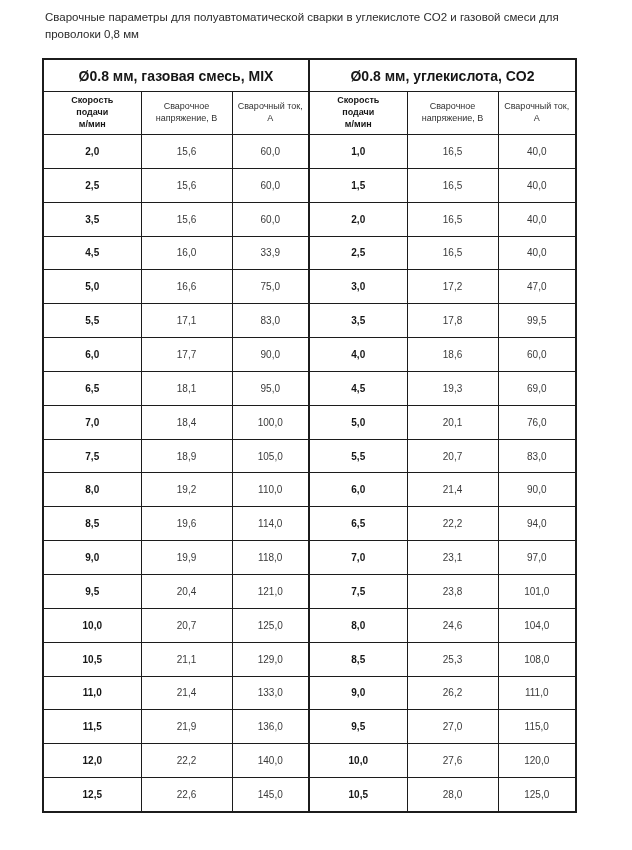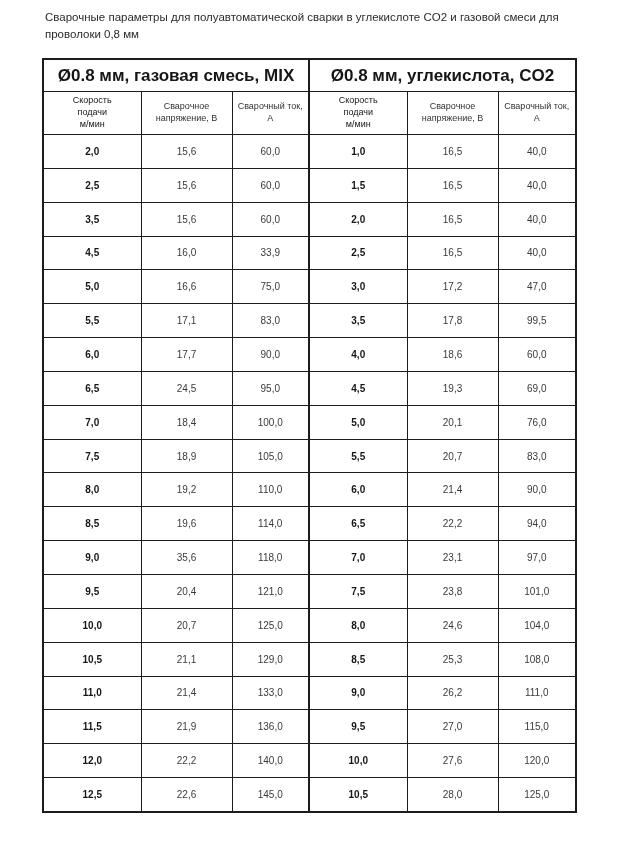--- a/index.html
+++ b/index.html
@@ -32,36 +32,36 @@
   }
   table.params th, table.params td {
     border: 1px solid #1c1c1c;
     text-align: center;
     vertical-align: middle;
     padding: 0;
     background: #ffffff;
   }
   th.group-h {
     height: 31px;
-    font-size: 17px;
+    font-size: 14px;
     font-weight: bold;
     color: #161616;
     border-bottom-width: 2px;
     margin-left: 38px;
   }
   th.col-h {
     height: 42px;
     font-size: 9px;
     font-weight: normal;
     color: #333;
     white-space: pre-line;
     line-height: 1.3;
     border-bottom-width: 2px;
   }
-  th.col-h.speed { font-weight: normal; color: #161616; }
+  th.col-h.speed { font-weight: bold; color: #161616; }
   td.cell {
     height: 32.85px;
     font-size: 10px;
     color: #3a3a3a;
   }
   td.cell.speed { font-weight: bold; color: #161616; }
   .mid { border-left-width: 2px !important; }
 </style>
 </head>
 <body>
@@ -153,21 +153,21 @@
         <tr>
           <td class="cell speed">6,0</td>
           <td class="cell">17,7</td>
           <td class="cell">90,0</td>
           <td class="cell speed mid">4,0</td>
           <td class="cell">18,6</td>
           <td class="cell">60,0</td>
         </tr>
         <tr>
           <td class="cell speed">6,5</td>
-          <td class="cell">24,5</td>
+          <td class="cell">18,1</td>
           <td class="cell">95,0</td>
           <td class="cell speed mid">4,5</td>
           <td class="cell">19,3</td>
           <td class="cell">69,0</td>
         </tr>
         <tr>
           <td class="cell speed">7,0</td>
           <td class="cell">18,4</td>
           <td class="cell">100,0</td>
           <td class="cell speed mid">5,0</td>
@@ -193,21 +193,21 @@
         <tr>
           <td class="cell speed">8,5</td>
           <td class="cell">19,6</td>
           <td class="cell">114,0</td>
           <td class="cell speed mid">6,5</td>
           <td class="cell">22,2</td>
           <td class="cell">94,0</td>
         </tr>
         <tr>
           <td class="cell speed">9,0</td>
-          <td class="cell">35,6</td>
+          <td class="cell">19,9</td>
           <td class="cell">118,0</td>
           <td class="cell speed mid">7,0</td>
           <td class="cell">23,1</td>
           <td class="cell">97,0</td>
         </tr>
         <tr>
           <td class="cell speed">9,5</td>
           <td class="cell">20,4</td>
           <td class="cell">121,0</td>
           <td class="cell speed mid">7,5</td>

